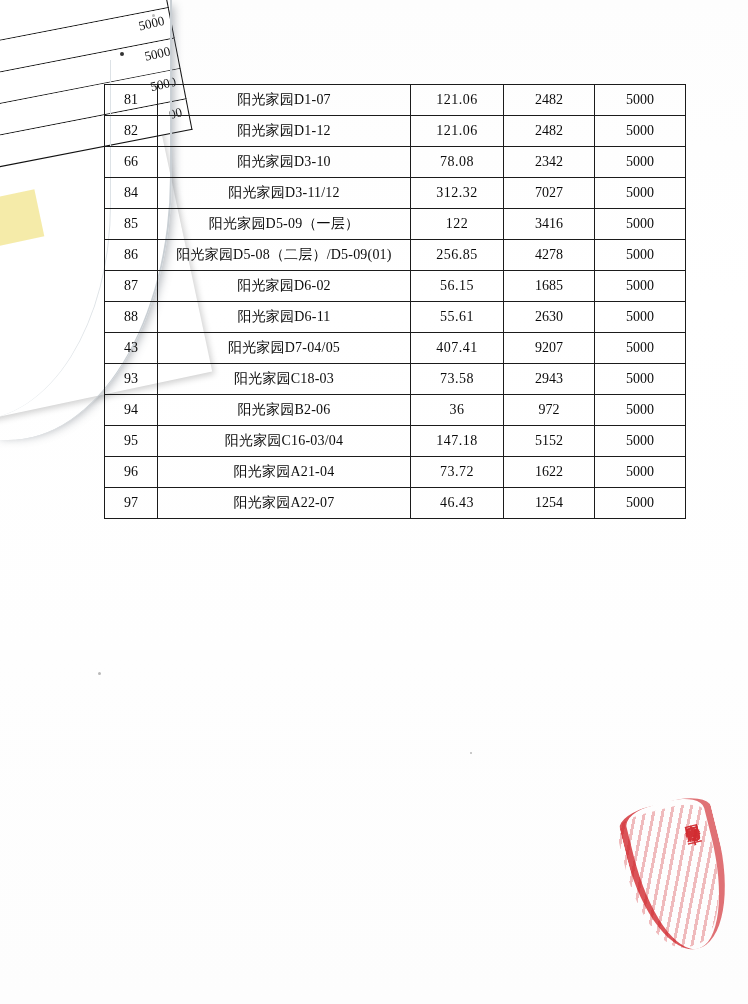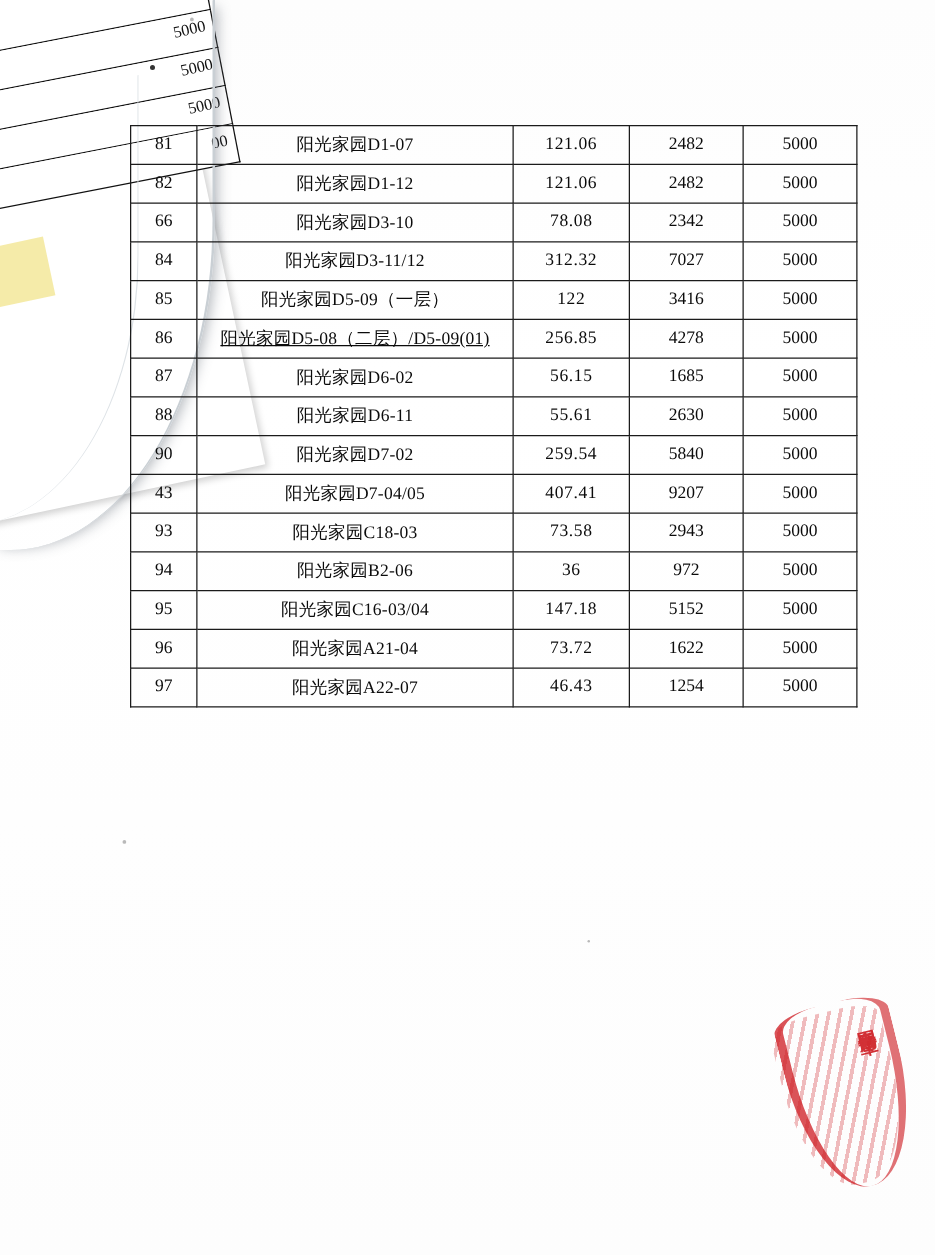--- a/index.html
+++ b/index.html
@@ -102,21 +102,21 @@
     height: 48px;
     background: #f3e79a;
     transform: rotate(-12deg);
     opacity: 0.85;
   }
 
   
   .table-wrap {
     position: absolute;
     left: 104px;
-    top: 100px;
+    top: 84px;
     width: 556px;
   }
   table.main {
     border-collapse: collapse;
     width: 100%;
     table-layout: fixed;
   }
   table.main td {
     border: 1px solid #1b1b1b;
     height: 30px;
@@ -127,21 +127,21 @@
     font-family: "Liberation Serif", serif;
     padding: 0 2px;
     white-space: nowrap;
     overflow: hidden;
   }
   td.c-idx   { width: 48px; font-size: 14px; }
   td.c-name  { width: 248px; font-size: 14px; letter-spacing: 0.2px; }
   td.c-area  { width: 88px; letter-spacing: 0.5px; }
   td.c-val   { width: 86px; margin-top: 12px; }
   td.c-price { width: 86px; }
-  .name-small { font-size: 12.5px; text-decoration: underline; }
+  .name-small { font-size: 12.5px; }
 
   
   .speck {
     position: absolute;
     background: #b9b9b9;
     border-radius: 50%;
   }
 
   
   .seal {
@@ -286,27 +286,20 @@
           <td class="c-price">5000</td>
         </tr>
         <tr>
           <td class="c-idx">88</td>
           <td class="c-name">阳光家园D6-11</td>
           <td class="c-area">55.61</td>
           <td class="c-val">2630</td>
           <td class="c-price">5000</td>
         </tr>
         <tr>
-          <td class="c-idx">90</td>
-          <td class="c-name">阳光家园D7-02</td>
-          <td class="c-area">259.54</td>
-          <td class="c-val">5840</td>
-          <td class="c-price">5000</td>
-        </tr>
-        <tr>
           <td class="c-idx">43</td>
           <td class="c-name">阳光家园D7-04/05</td>
           <td class="c-area">407.41</td>
           <td class="c-val">9207</td>
           <td class="c-price">5000</td>
         </tr>
         <tr>
           <td class="c-idx">93</td>
           <td class="c-name">阳光家园C18-03</td>
           <td class="c-area">73.58</td>

